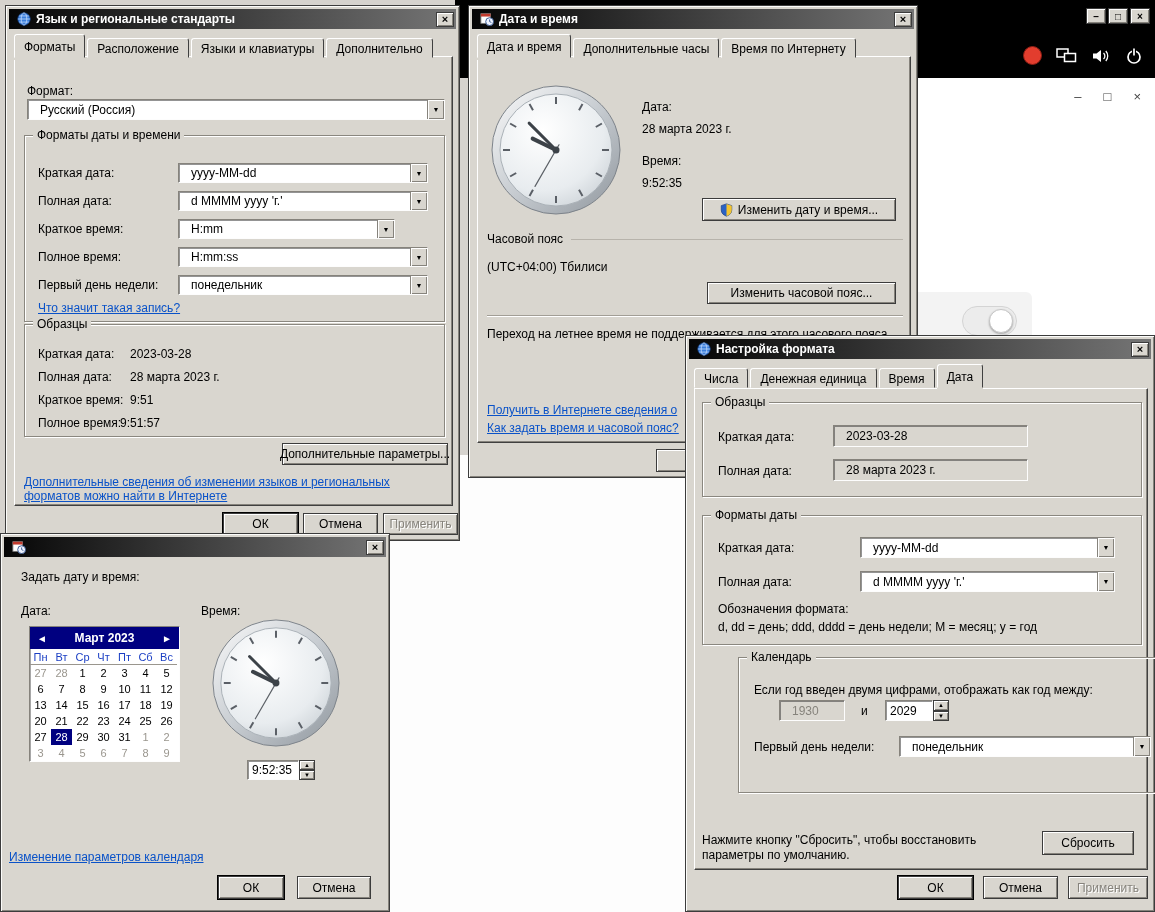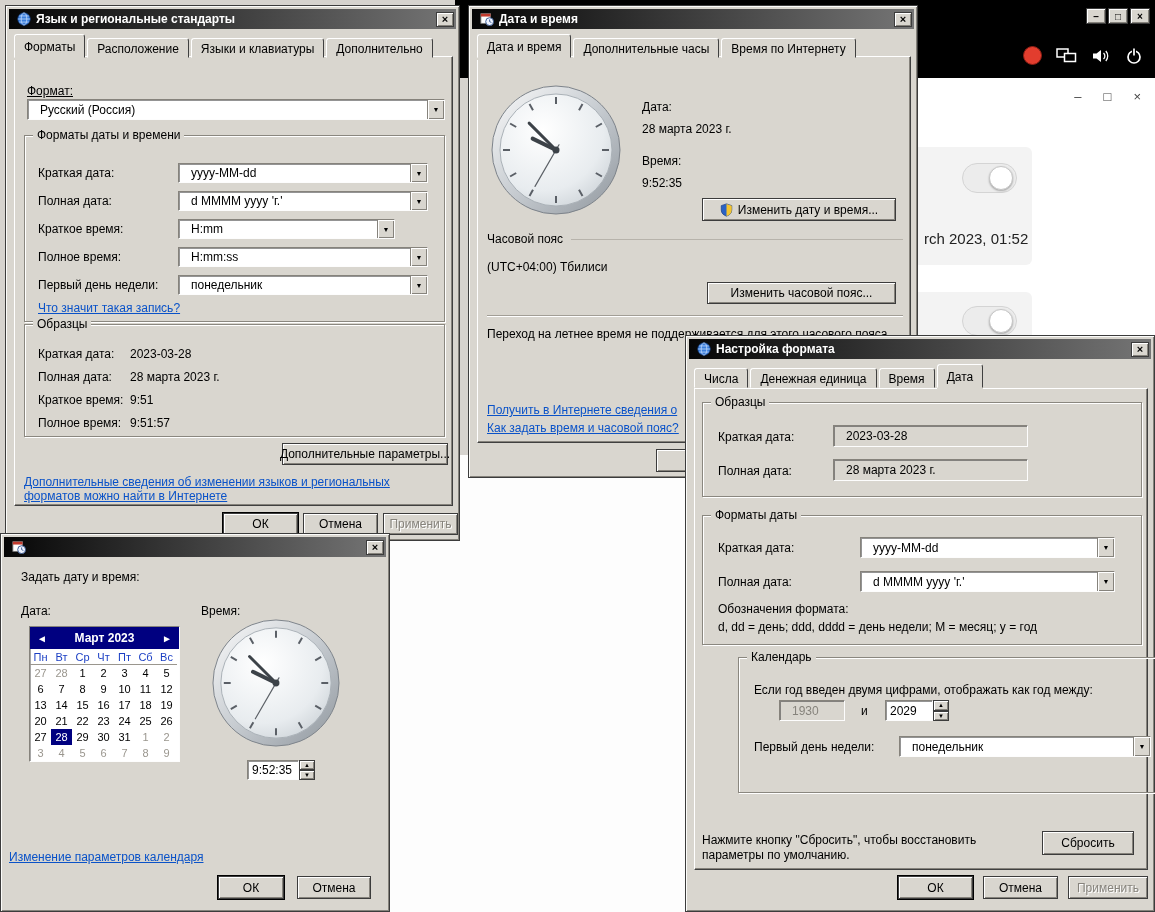--- a/index.html
+++ b/index.html
@@ -158,26 +158,20 @@
     </span>
   </div>
 </div>
 
 <div class="abs" style="left:916px;top:78px;width:239px;height:267px;background:#fff;z-index:1">
   <div class="abs" style="right:14px;top:12px;display:flex;gap:22px;">
     <span class="winctl">–</span>
     <span class="winctl">□</span>
     <span class="winctl">×</span>
   </div>
-  <div class="card" style="left:0;top:69px;width:116px;height:118px;border-radius:0 6px 6px 0;">
-    <span class="toggle" style="left:46px;top:16px;">
-        <span class="knob"></span>
-      </span>
-    <span class="abs" style="left:8px;top:83px;font-size:15px;color:#222;white-space:nowrap;">rch 2023, 01:52</span>
-  </div>
   <div class="card" style="left:0;top:214px;width:116px;height:60px;border-radius:0 6px 6px 0;">
     <span class="toggle" style="left:46px;top:14px;">
         <span class="knob"></span>
       </span>
   </div>
 </div>
 
 <div class="win" style="left:5px;top:5px;width:455px;height:536px;z-index:10">
   <div class="titlebar">
     <span class="ticon">
@@ -190,21 +184,21 @@
     <span class="t">Язык и региональные стандарты</span>
     <span class="cbtn">×</span>
   </div>
   <div class="tabs" style="left:8px;top:28px;">
     <span class="tab active">Форматы</span>
     <span class="tab">Расположение</span>
     <span class="tab">Языки и клавиатуры</span>
     <span class="tab">Дополнительно</span>
   </div>
   <div class="panel" style="left:8px;top:50px;width:439px;height:450px;">
-    <span class="lbl" style="left:12px;top:27px;text-decoration:underline;">Формат:</span>
+    <span class="lbl" style="left:12px;top:27px;">Формат:</span>
     <div class="field combo" style="left:12px;top:42px;width:418px;height:21px;">
       <span class="v">Русский (Россия)</span>
       <span class="drop"></span>
     </div>
 
     <div class="group" style="left:9px;top:78px;width:421px;height:187px;">
       <span class="legend">Форматы даты и времени</span>
       <span class="lbl" style="left:13px;top:30px;">Краткая дата:</span>
       <div class="field combo" style="left:153px;top:27px;width:250px;height:20px;">
         <span class="v">yyyy-MM-dd</span>
@@ -235,21 +229,21 @@
 
     <div class="group" style="left:9px;top:267px;width:421px;height:113px;">
       <span class="legend">Образцы</span>
       <span class="lbl" style="left:13px;top:22px;">Краткая дата:</span>
       <span class="lbl" style="left:105px;top:22px;">2023-03-28</span>
       <span class="lbl" style="left:13px;top:45px;">Полная дата:</span>
       <span class="lbl" style="left:105px;top:45px;">28 марта 2023 г.</span>
       <span class="lbl" style="left:13px;top:68px;">Краткое время:</span>
       <span class="lbl" style="left:105px;top:68px;">9:51</span>
       <span class="lbl" style="left:13px;top:91px;">Полное время:</span>
-      <span class="lbl" style="left:105px;top:91px;">9:51:57</span>
+      <span class="lbl" style="left:95px;top:91px;">9:51:57</span>
     </div>
 
     <button class="btn" style="left:267px;top:386px;width:166px;height:22px;">Дополнительные параметры...</button>
     <a class="link" style="left:9px;top:418px;width:420px;white-space:normal;line-height:14px;">Дополнительные сведения об изменении языков и региональных форматов можно найти в Интернете</a>
   </div>
   <button class="btn default" style="left:217px;top:507px;width:75px;height:22px;">ОК</button>
   <button class="btn" style="left:297px;top:507px;width:75px;height:22px;">Отмена</button>
   <button class="btn disabled" style="left:377px;top:507px;width:75px;height:22px;">Применить</button>
 </div>
 

